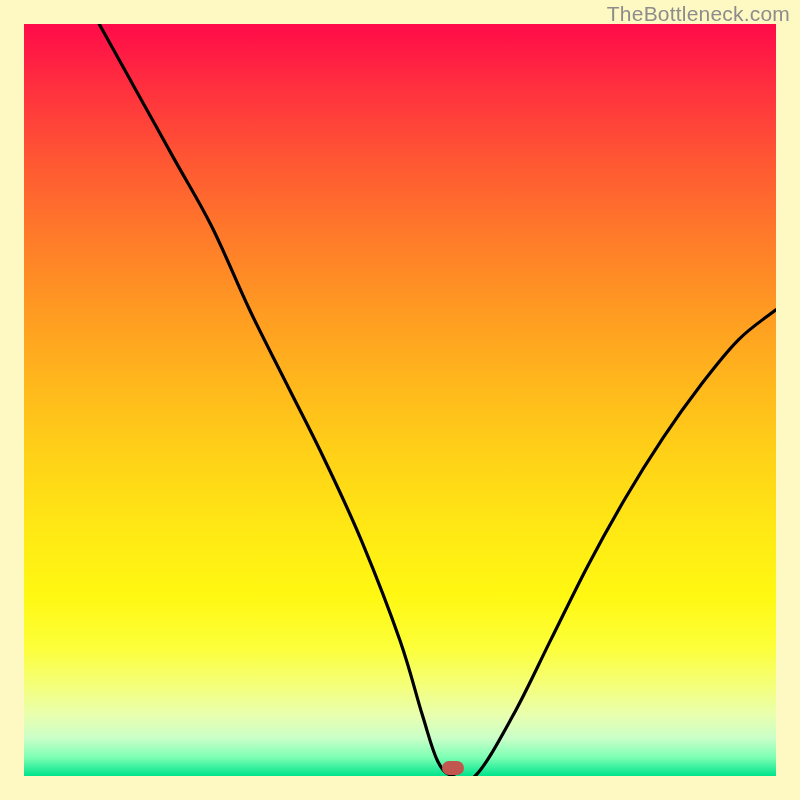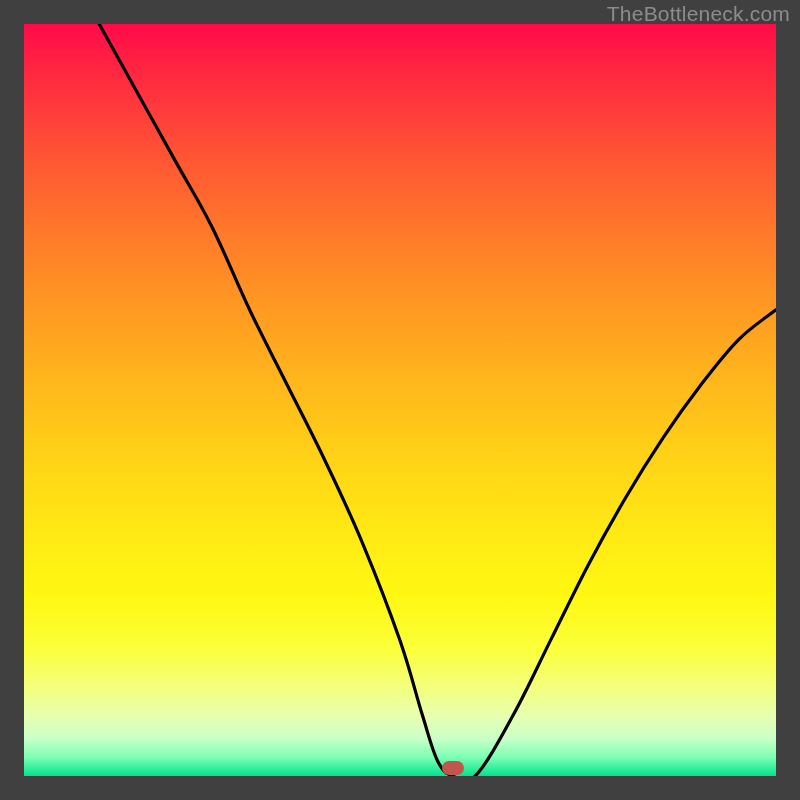--- a/index.html
+++ b/index.html
@@ -10,21 +10,21 @@
     background: #000;
     overflow: hidden;
     font-family: Arial, Helvetica, sans-serif;
   }
   .frame {
     position: absolute;
     top: 0;
     left: 0;
     width: 800px;
     height: 800px;
-    background: #404040;
+    background: #fef9c3;
   }
   .plot-area {
     position: absolute;
     top: 24px;
     left: 24px;
     width: 752px;
     height: 752px;
     background: linear-gradient(
       to bottom,
       #ff0b49 0%,

